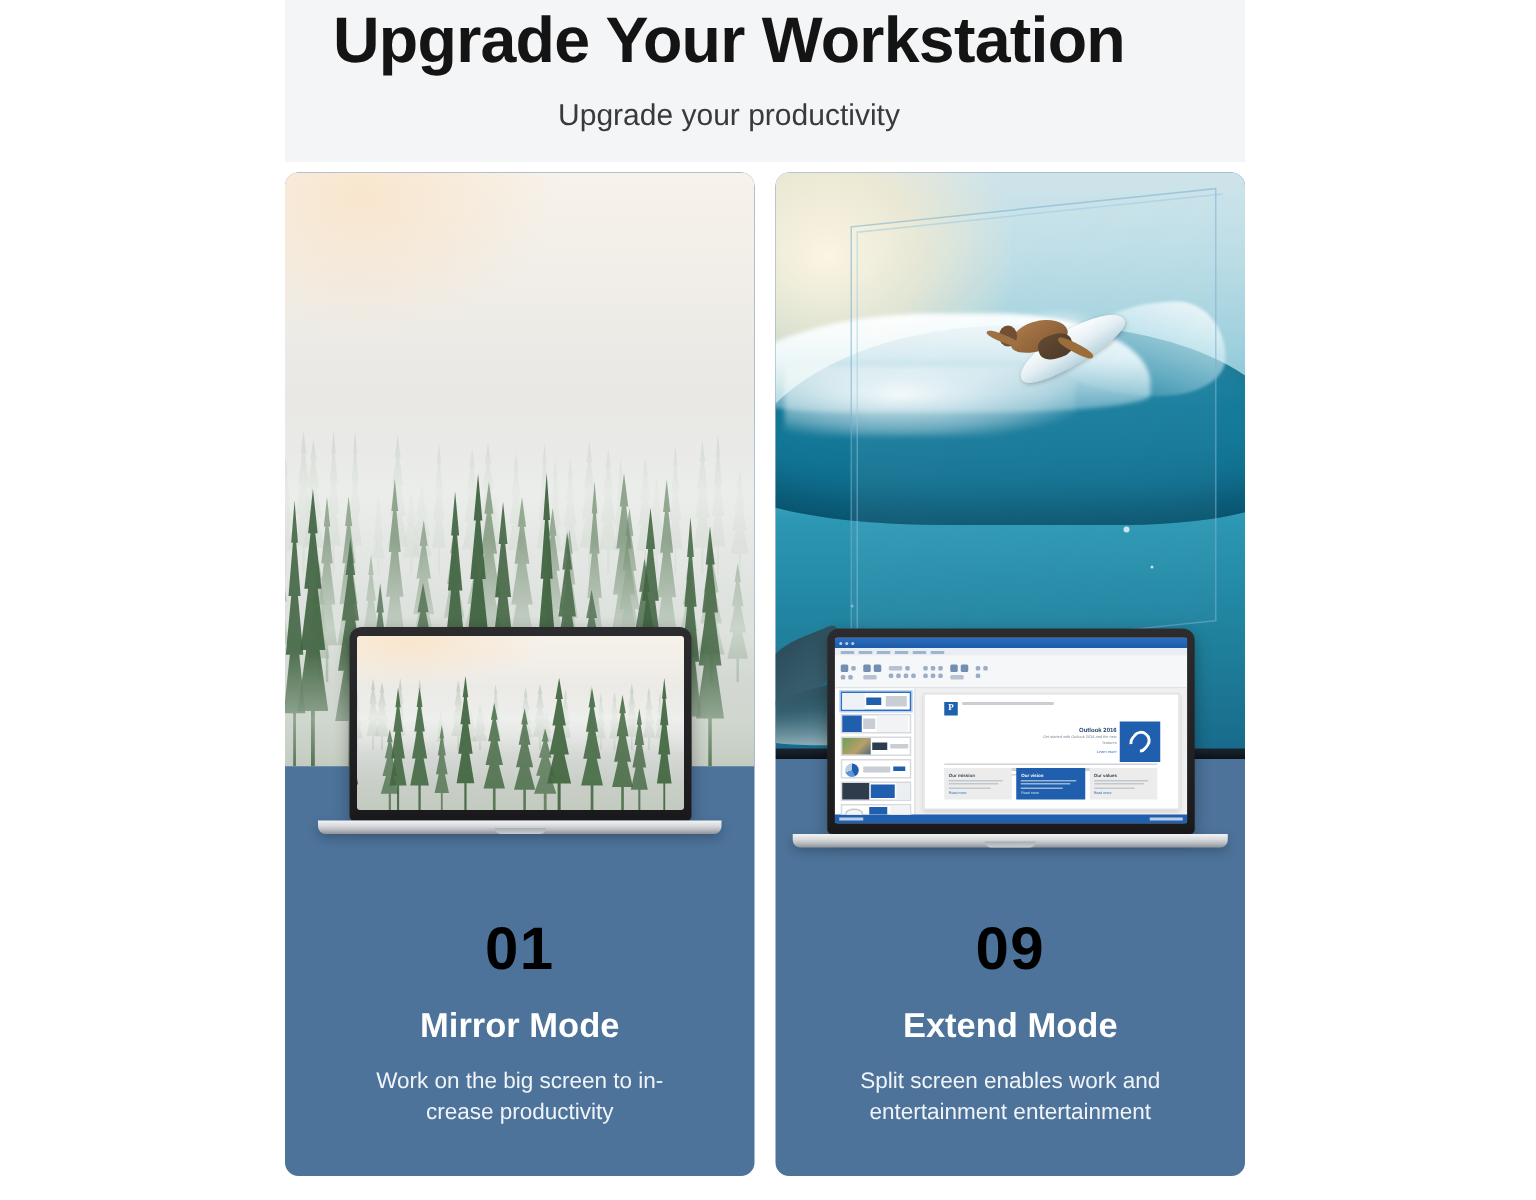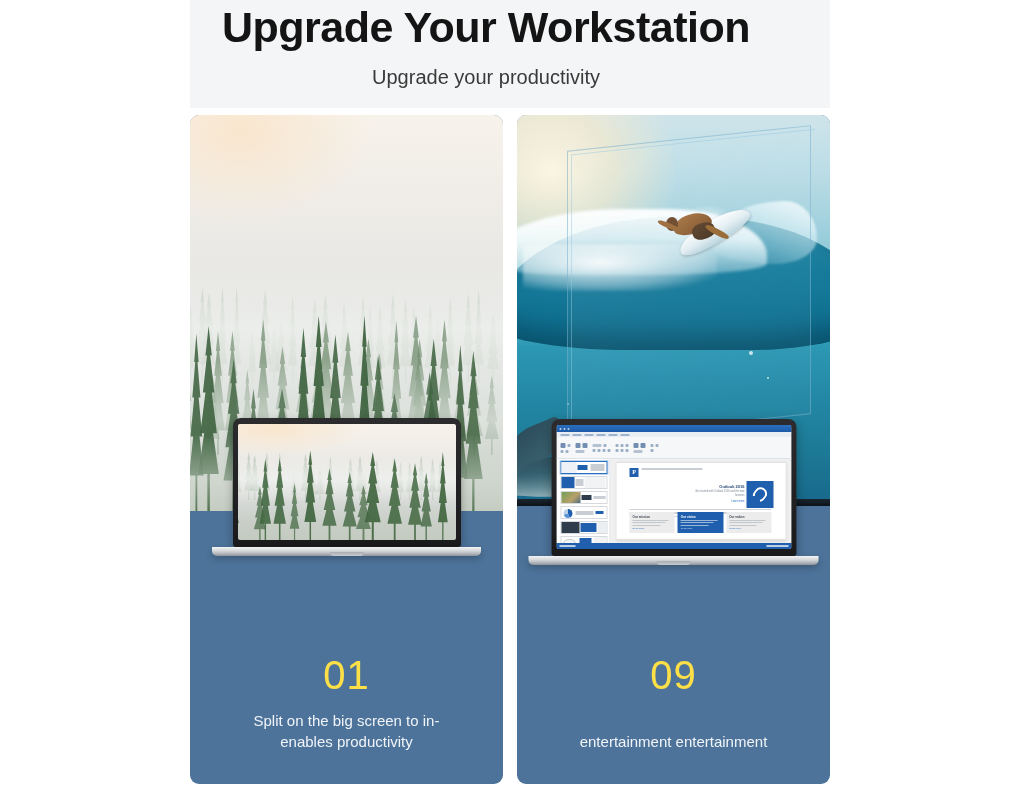--- a/index.html
+++ b/index.html
@@ -514,22 +514,22 @@
   .caption {
     position: absolute;
     left: 0; bottom: 0;
     width: 100%;
     padding: 0 18px 30px 18px;
     text-align: center;
     color: #ffffff;
   }
   .num {
     font-size: 40px;
-    font-weight: normal;
-    color: #fde047;
+    font-weight: bold;
+    color: #000000;
     line-height: 46px;
     letter-spacing: 1px;
   }
   .mode-title {
     font-size: 23px;
     font-weight: bold;
     line-height: 30px;
     margin-top: 12px;
     color: #ffffff;
   }
@@ -677,23 +677,24 @@
                   <div style="position: absolute; left: 197.706px; bottom: 0px; width: 15.2918px; height: 88.2234px; opacity: 0.924885; background: rgb(65, 102, 63); clip-path: polygon(50% 0%, 60% 16%, 55% 16%, 68% 36%, 60% 36%, 76% 58%, 64% 58%, 82% 80%, 54% 80%, 54% 100%, 46% 100%, 46% 80%, 18% 80%, 36% 58%, 24% 58%, 40% 36%, 32% 36%, 45% 16%, 40% 16%);"></div>
                 </div>
             </div>
           </div>
         </div>
         <div class="base"></div>
       </div>
 
       <div class="caption">
         <div class="num">01</div>
+        <div class="mode-title">Mirror Mode</div>
         <div class="mode-desc">
-          <span>Split on the big screen to in-</span><br>
-          <span>enables productivity</span>
+          <span>Work on the big screen to in-</span><br>
+          <span>crease productivity</span>
         </div>
       </div>
     </div>
 
     <div class="panel panel-right">
 
       <div class="photo">
         <div class="ocean">
           <div class="ocean-sky"></div>
           <div class="sun-glow"></div>
@@ -900,21 +901,22 @@
               </div>
             </div>
 
           </div>
         </div>
         <div class="base"></div>
       </div>
 
       <div class="caption">
         <div class="num">09</div>
+        <div class="mode-title">Extend Mode</div>
         <div class="mode-desc">
-          <br>
+          <span>Split screen enables work and</span><br>
           <span>entertainment entertainment</span>
         </div>
       </div>
     </div>
 
   </div>
 </div>
 
 </body></html>

